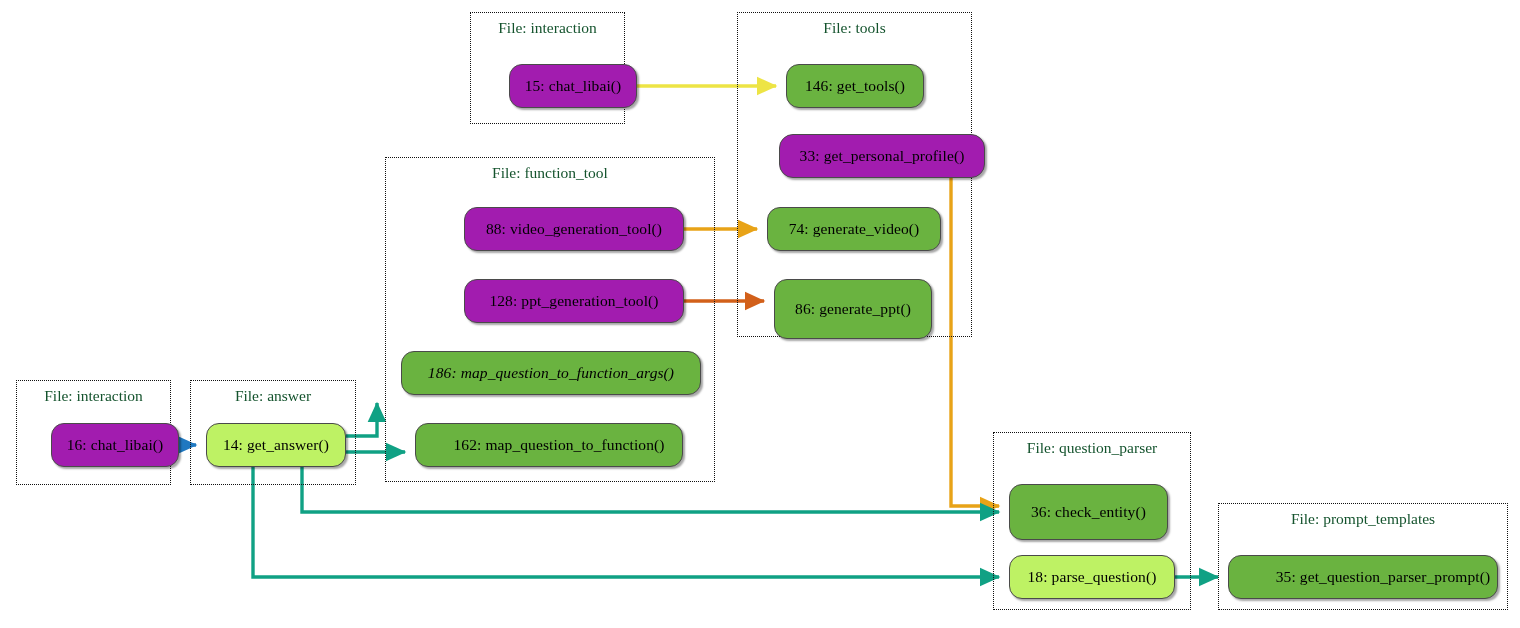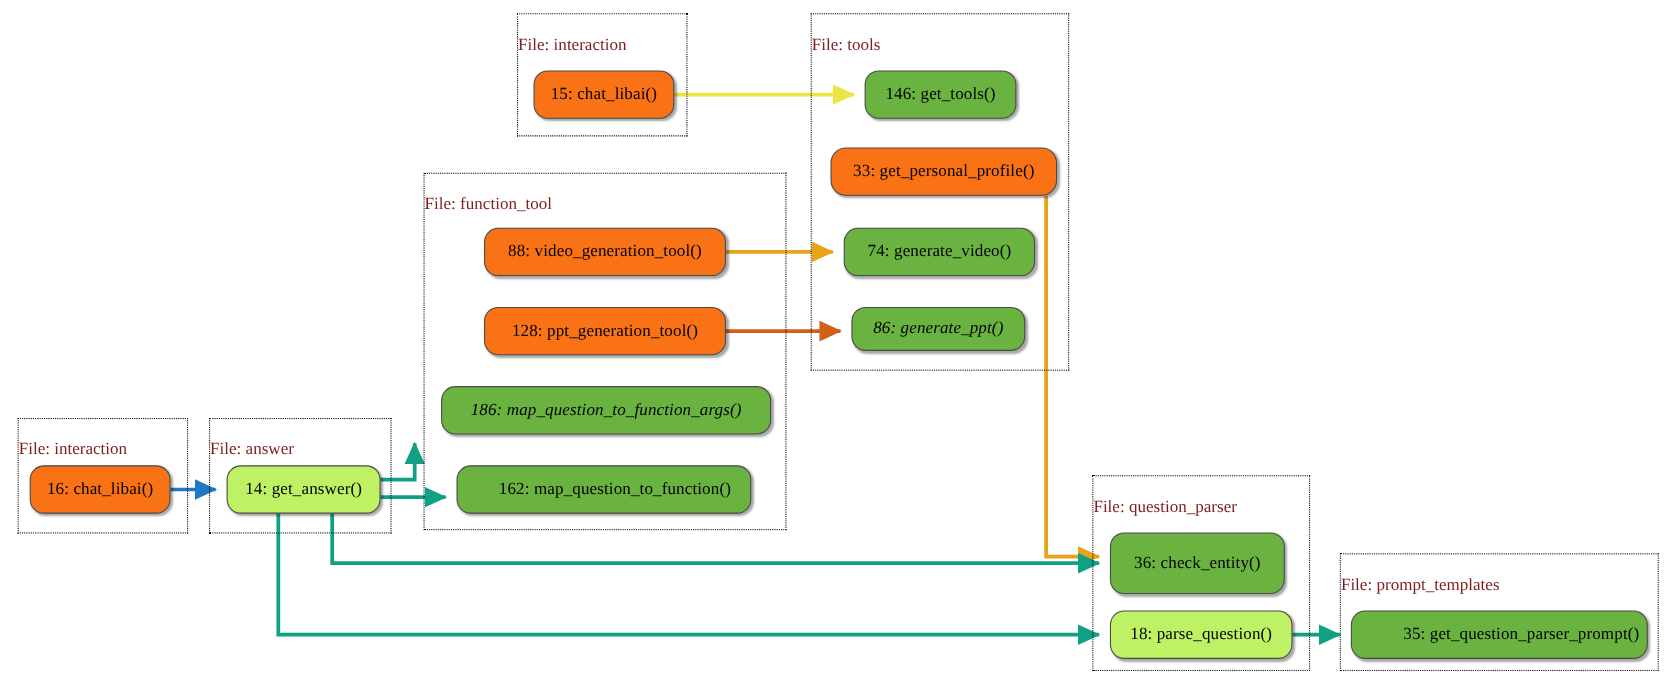--- a/index.html
+++ b/index.html
@@ -10,44 +10,45 @@
   
   .cluster{
     position:absolute;
     border:1.4px dotted #111111;
     box-sizing:border-box;
     background:transparent;
   }
   .cluster-label{
     position:absolute;
     left:0;right:0;
-    top:19px;
+    top:6px;
+    text-align:center;
     font-size:15.5px;
-    color:#7f1d1d;
+    color:#14532d;
     white-space:nowrap;
     font-family:"Liberation Serif","DejaVu Serif",serif;
   }
 
   
   .node{
     position:absolute;
     box-sizing:border-box;
     border:1.3px solid #4a4a4a;
     border-radius:13px;
     display:flex;
     align-items:center;
     justify-content:center;
     font-size:15.5px;
     color:#000000;
     white-space:nowrap;
     box-shadow:2px 2px 2px rgba(0,0,0,.35);
     font-family:"Liberation Serif","DejaVu Serif",serif;
     letter-spacing:.1px;
   }
-  .node.brown{background:#f97316;}
+  .node.brown{background:#a21caf;margin-left:24px;}
   .node.green{background:#6ab340;align-items:center;}
   .node.gray {background:#bef264;}
 
   
   #edges{position:absolute;left:0;top:0;width:1520px;height:628px;pointer-events:none;}
 </style>
 </head>
 <body>
 
 <div id="canvas">
@@ -132,21 +133,21 @@
       </div>
       <div class="node brown" style="left: 440px; top: 207px; width: 220px; height: 44px;">
         <span>88: video_generation_tool()</span>
       </div>
       <div class="node green" style="left: 767px; top: 207px; width: 174px; height: 44px;">
         <span>74: generate_video()</span>
       </div>
       <div class="node brown" style="left: 440px; top: 279px; width: 220px; height: 44px;">
         <span>128: ppt_generation_tool()</span>
       </div>
-      <div class="node green" style="left: 774px; top: 279px; width: 158px; height: 40px; font-style: italic;">
+      <div class="node green" style="left: 774px; top: 279px; width: 158px; height: 60px;">
         <span>86: generate_ppt()</span>
       </div>
       <div class="node green" style="left: 401px; top: 351px; width: 300px; height: 44px; font-style: italic;">
         <span>186: map_question_to_function_args()</span>
       </div>
       <div class="node brown" style="left: 27px; top: 423px; width: 128px; height: 44px;">
         <span>16: chat_libai()</span>
       </div>
       <div class="node gray" style="left: 206px; top: 423px; width: 140px; height: 44px;">
         <span>14: get_answer()</span>

